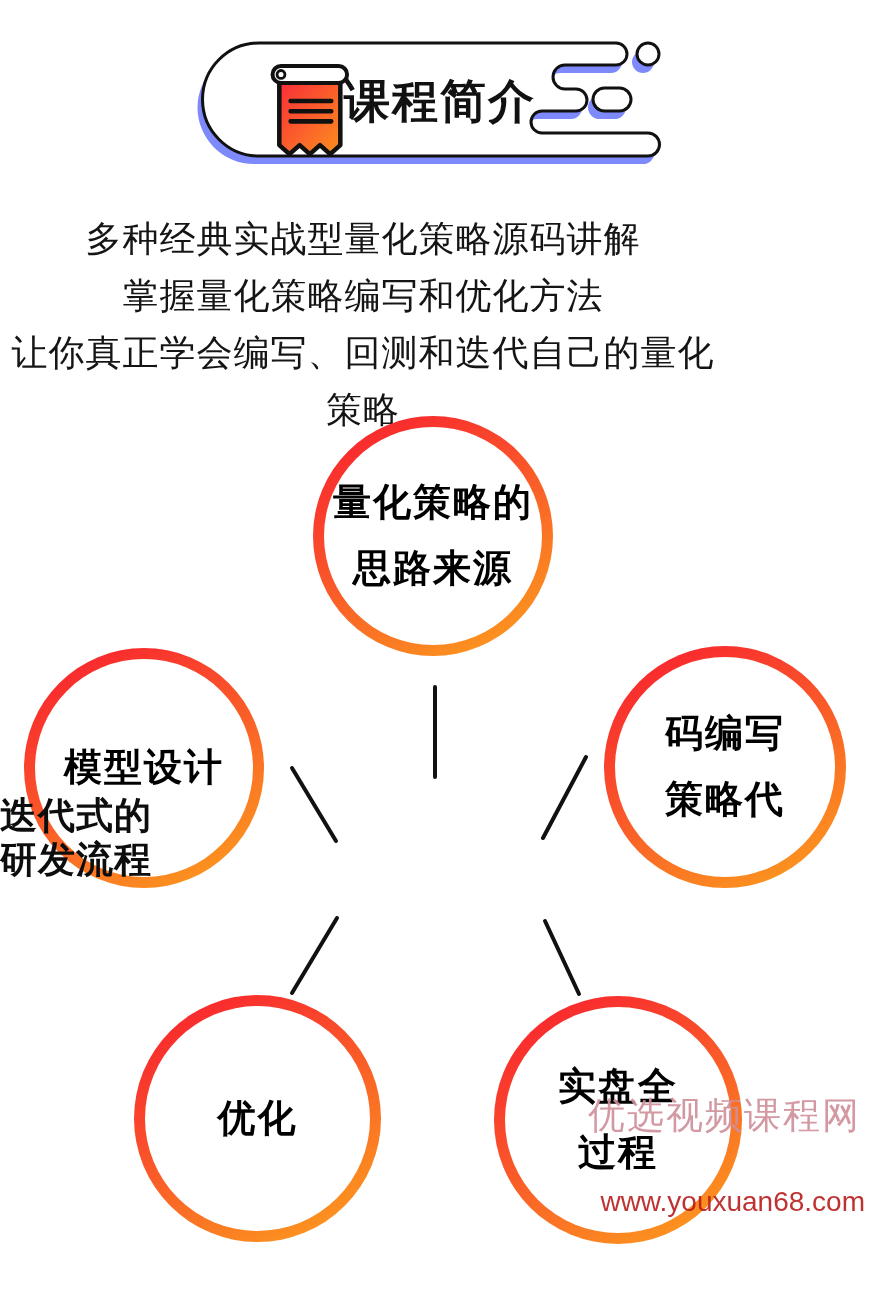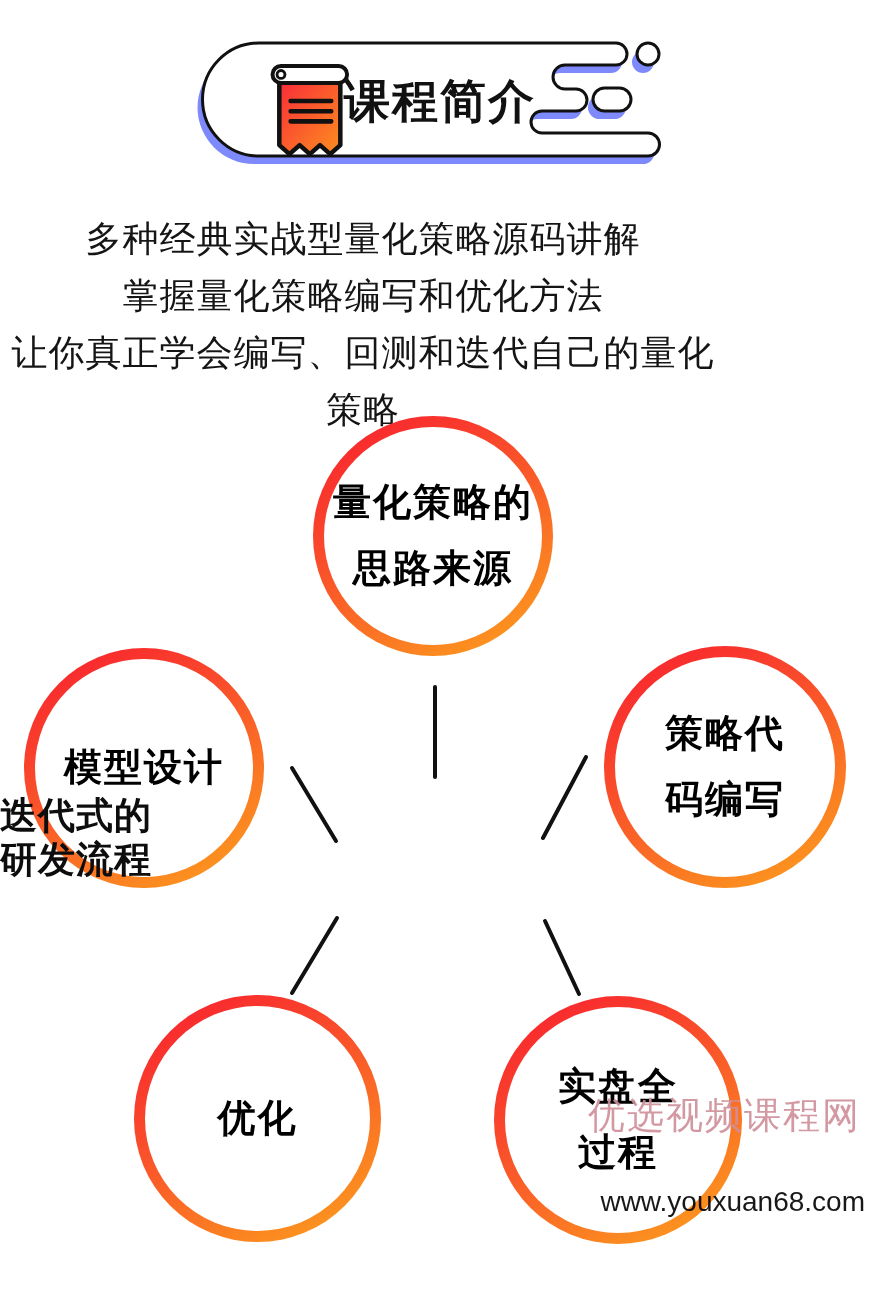--- a/index.html
+++ b/index.html
@@ -38,21 +38,21 @@
   .node-bl{left:134px;top:995px;width:247px;height:247px;}
   .node-br{left:494px;top:996px;width:248px;height:248px;text-align:right;}
   .center-text{
     position:absolute;left:0;top:794px;width:873px;
     font-size:37px;font-weight:bold;line-height:44px;color:#0d0d0d;
     letter-spacing:1px;
   }
   
   .wm{position:absolute;text-align:right;white-space:nowrap;z-index:20;opacity:.9;}
   .wm-name{right:12px;top:1091px;font-size:37px;letter-spacing:2px;color:#cf8f9a;}
-  .wm-url{right:8px;top:1186px;font-size:28px;color:#000000;}
+  .wm-url{right:8px;top:1186px;font-size:28px;color:#b91c1c;}
 </style>
 </head>
 <body>
 
 <div class="page">
 
   <div class="header">
     <svg class="header-deco" viewBox="0 0 478 132" xmlns="http://www.w3.org/2000/svg">
       <defs>
         <linearGradient id="scrollGrad" x1="0" y1="0" x2="1" y2="1">
@@ -105,22 +105,22 @@
   </div>
 
   <div class="node node-left">
     <div class="node-inner">
       <span>模型设计</span>
     </div>
   </div>
 
   <div class="node node-right">
     <div class="node-inner">
+      <span>码编写</span>
       <span>策略代</span>
-      <span>码编写</span>
     </div>
   </div>
 
   <div class="node node-bl">
     <div class="node-inner">
       <span>优化</span>
     </div>
   </div>
 
   <div class="node node-br">

